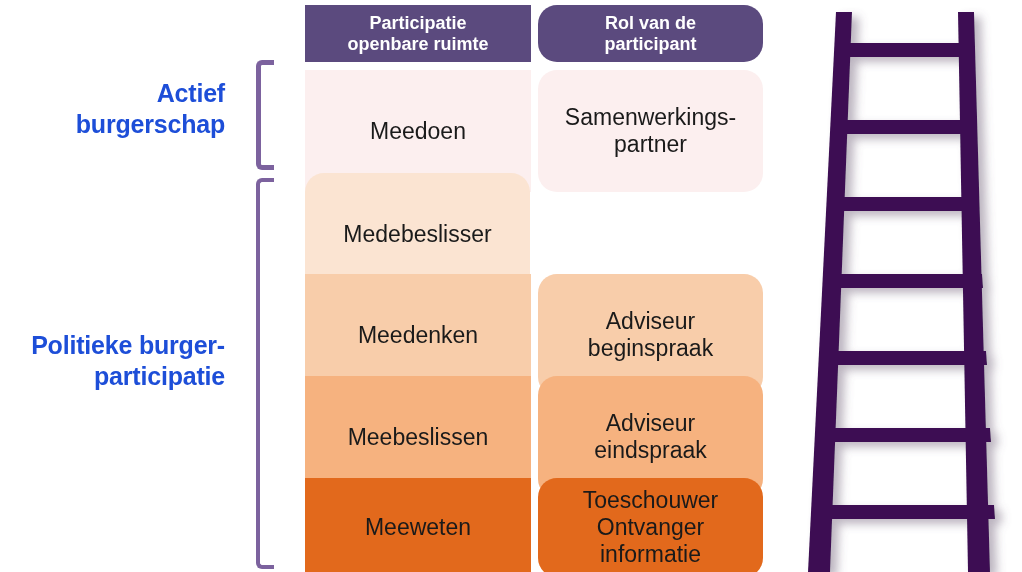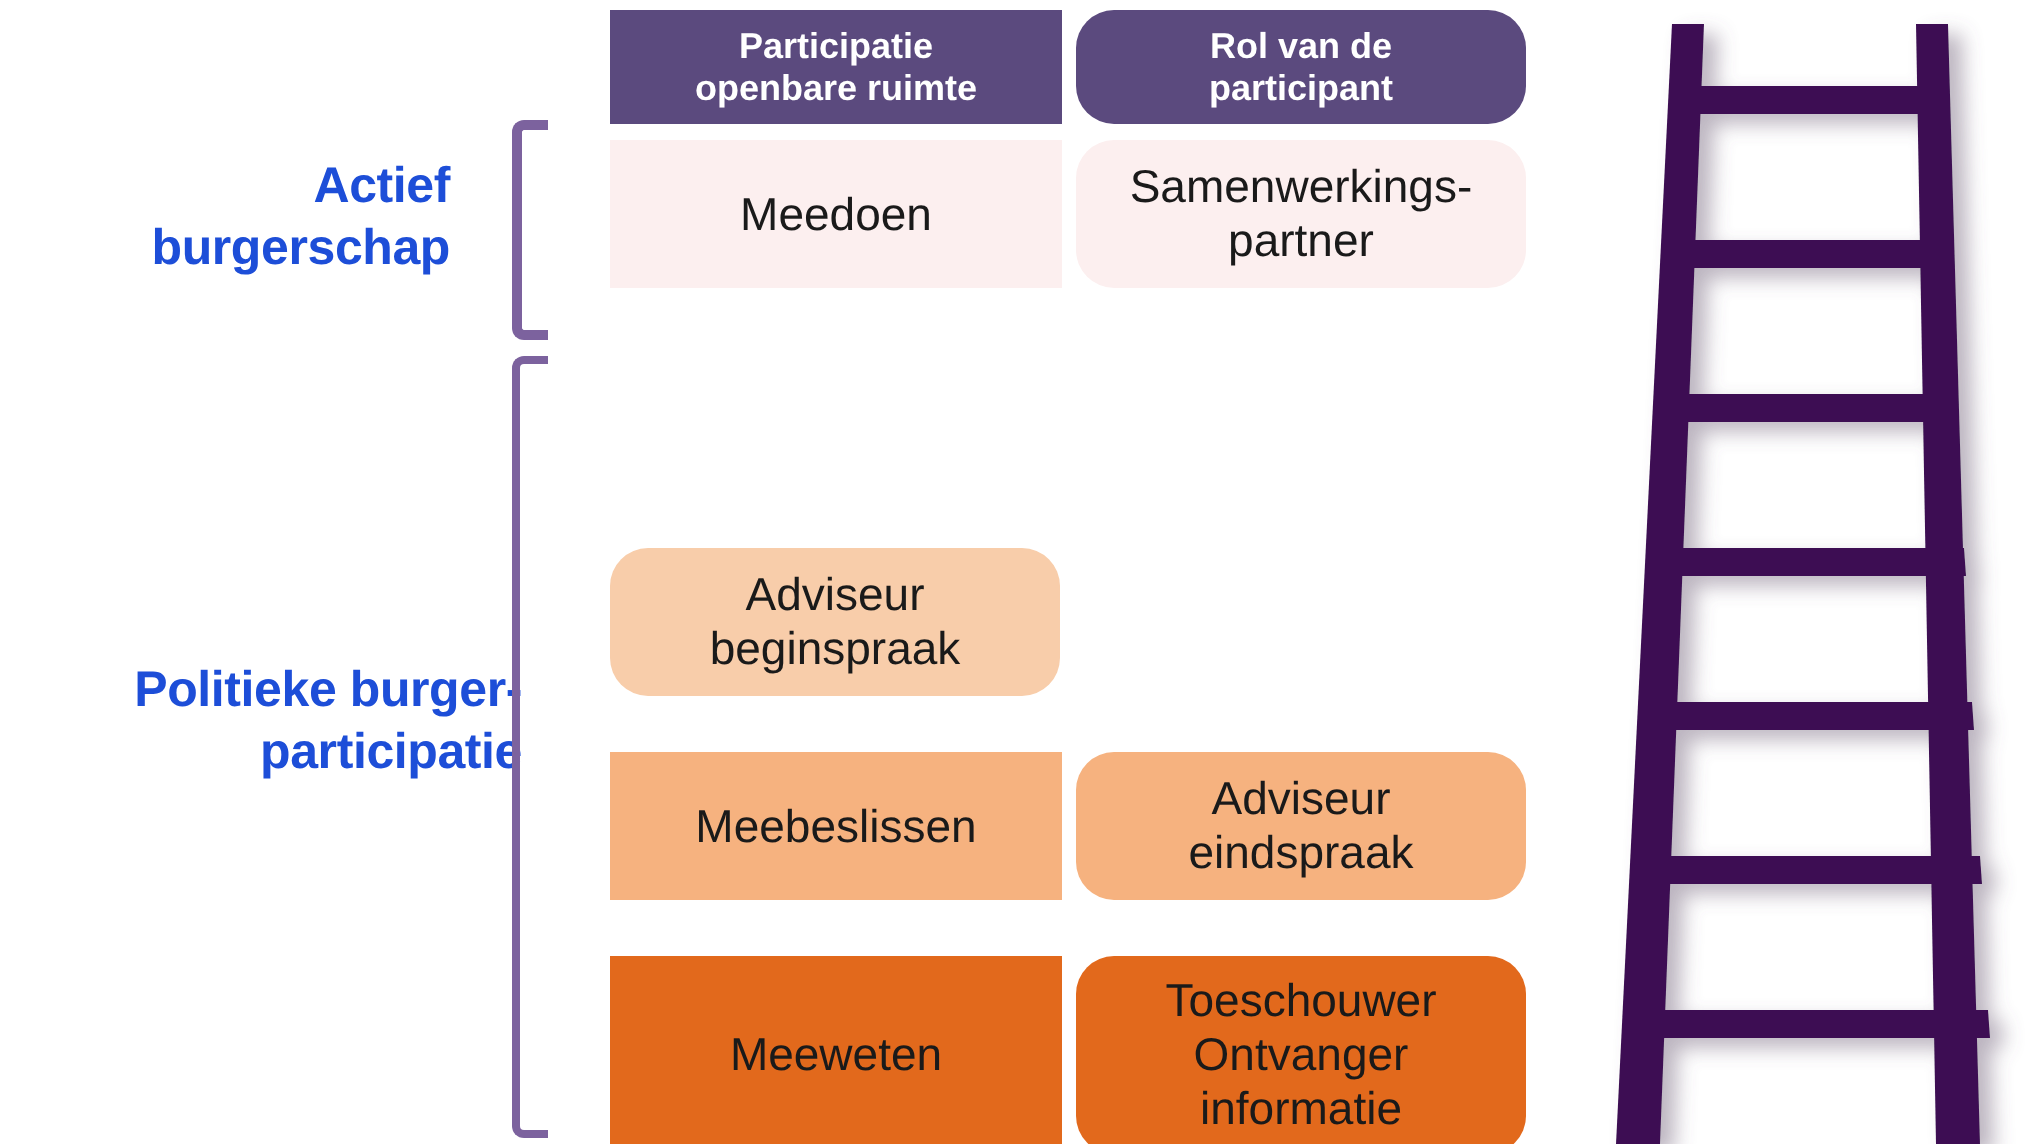--- a/index.html
+++ b/index.html
@@ -28,21 +28,20 @@
     left: 0px;
     top: 78px;
     width: 225px;
     font-size: 25px;
   }
   #label-politiek {
     left: 0px;
     top: 330px;
     width: 225px;
     font-size: 25px;
-    padding-left: 36px;
   }
 
   
   .bracket {
     position: absolute;
     border: 5px solid #7C629E;
     border-right: none;
     border-top-left-radius: 6px;
     border-bottom-left-radius: 6px;
     box-sizing: border-box;
@@ -91,21 +90,21 @@
   
   #row-header { top: 0px; height: 57px; }
   #row-header .cell {
     background: #5B4A7E;
     color: #ffffff;
     font-weight: bold;
     font-size: 18px;
   }
 
   
-  .trow.body { height: 74px; }
+  .trow.body { height: 122px; }
   .trow.body .cell {
     color: #1a1a1a;
     font-size: 23px;
     font-weight: normal;
   }
   #row-1 { top: 65px; }
   #row-1 .cell { background: #FCEFEF; }
   #row-2 { top: 168px; }
   #row-2 .cell { background: #FBE4D2; }
   #row-3 { top: 269px; }
@@ -141,23 +140,25 @@
     <div class="cell cell-a">Participatie<br>openbare ruimte</div>
     <div class="cell cell-b">Rol van de<br>participant</div>
   </div>
 
   <div class="trow body" id="row-1">
     <div class="cell cell-a">Meedoen</div>
     <div class="cell cell-b">Samenwerkings-<br>partner</div>
   </div>
 
   <div class="trow body" id="row-2">
+    <div class="cell cell-b">Medebeslisser</div>
   </div>
 
   <div class="trow body" id="row-3">
+    <div class="cell cell-a">Meedenken</div>
     <div class="cell cell-b">Adviseur<br>beginspraak</div>
   </div>
 
   <div class="trow body" id="row-4">
     <div class="cell cell-a">Meebeslissen</div>
     <div class="cell cell-b">Adviseur<br>eindspraak</div>
   </div>
 
   <div class="trow body" id="row-5">
     <div class="cell cell-a">Meeweten</div>

